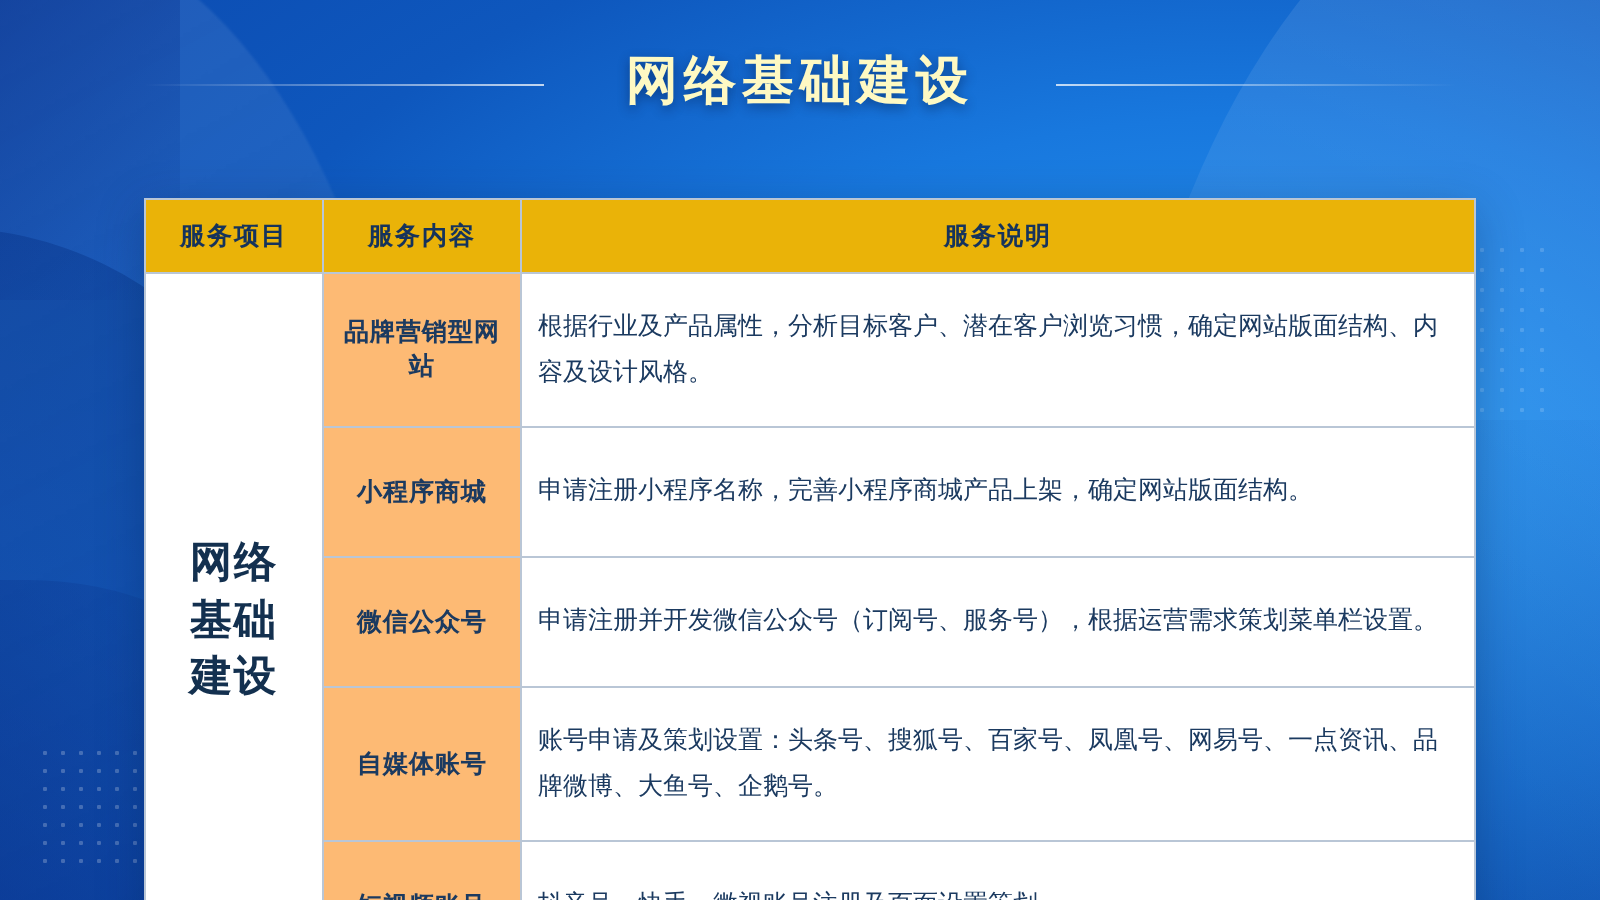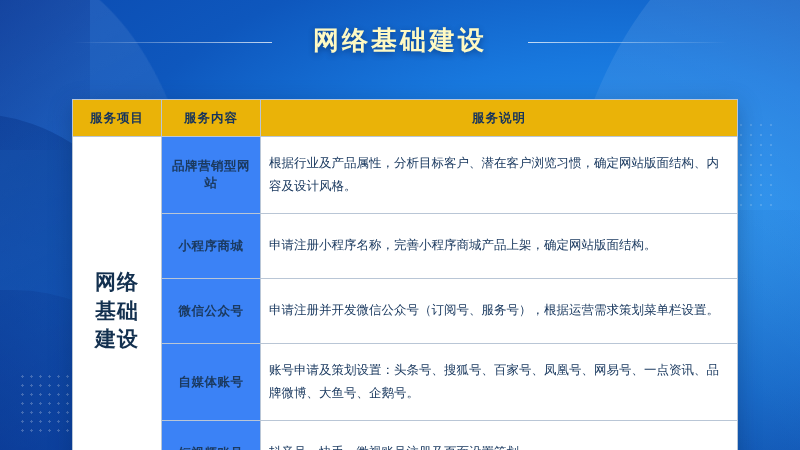--- a/index.html
+++ b/index.html
@@ -166,21 +166,21 @@
     background: #ffffff;
     padding: 4px 2px;
   }
   td.item-cell {
     text-align: center;
     color: #1b3a60;
     font-size: 12.5px;
     font-weight: bold;
     letter-spacing: 0.5px;
     padding: 8px 4px;
-    background: #3b82f6;
+    background: #fdba74;
   }
   td.desc-cell {
     color: #1b3a60;
     font-size: 12.5px;
     line-height: 1.85;
     padding: 10px 8px;
     background: #ffffff;
     text-align: left;
   }
   tr.r1 td { height: 56px; }

